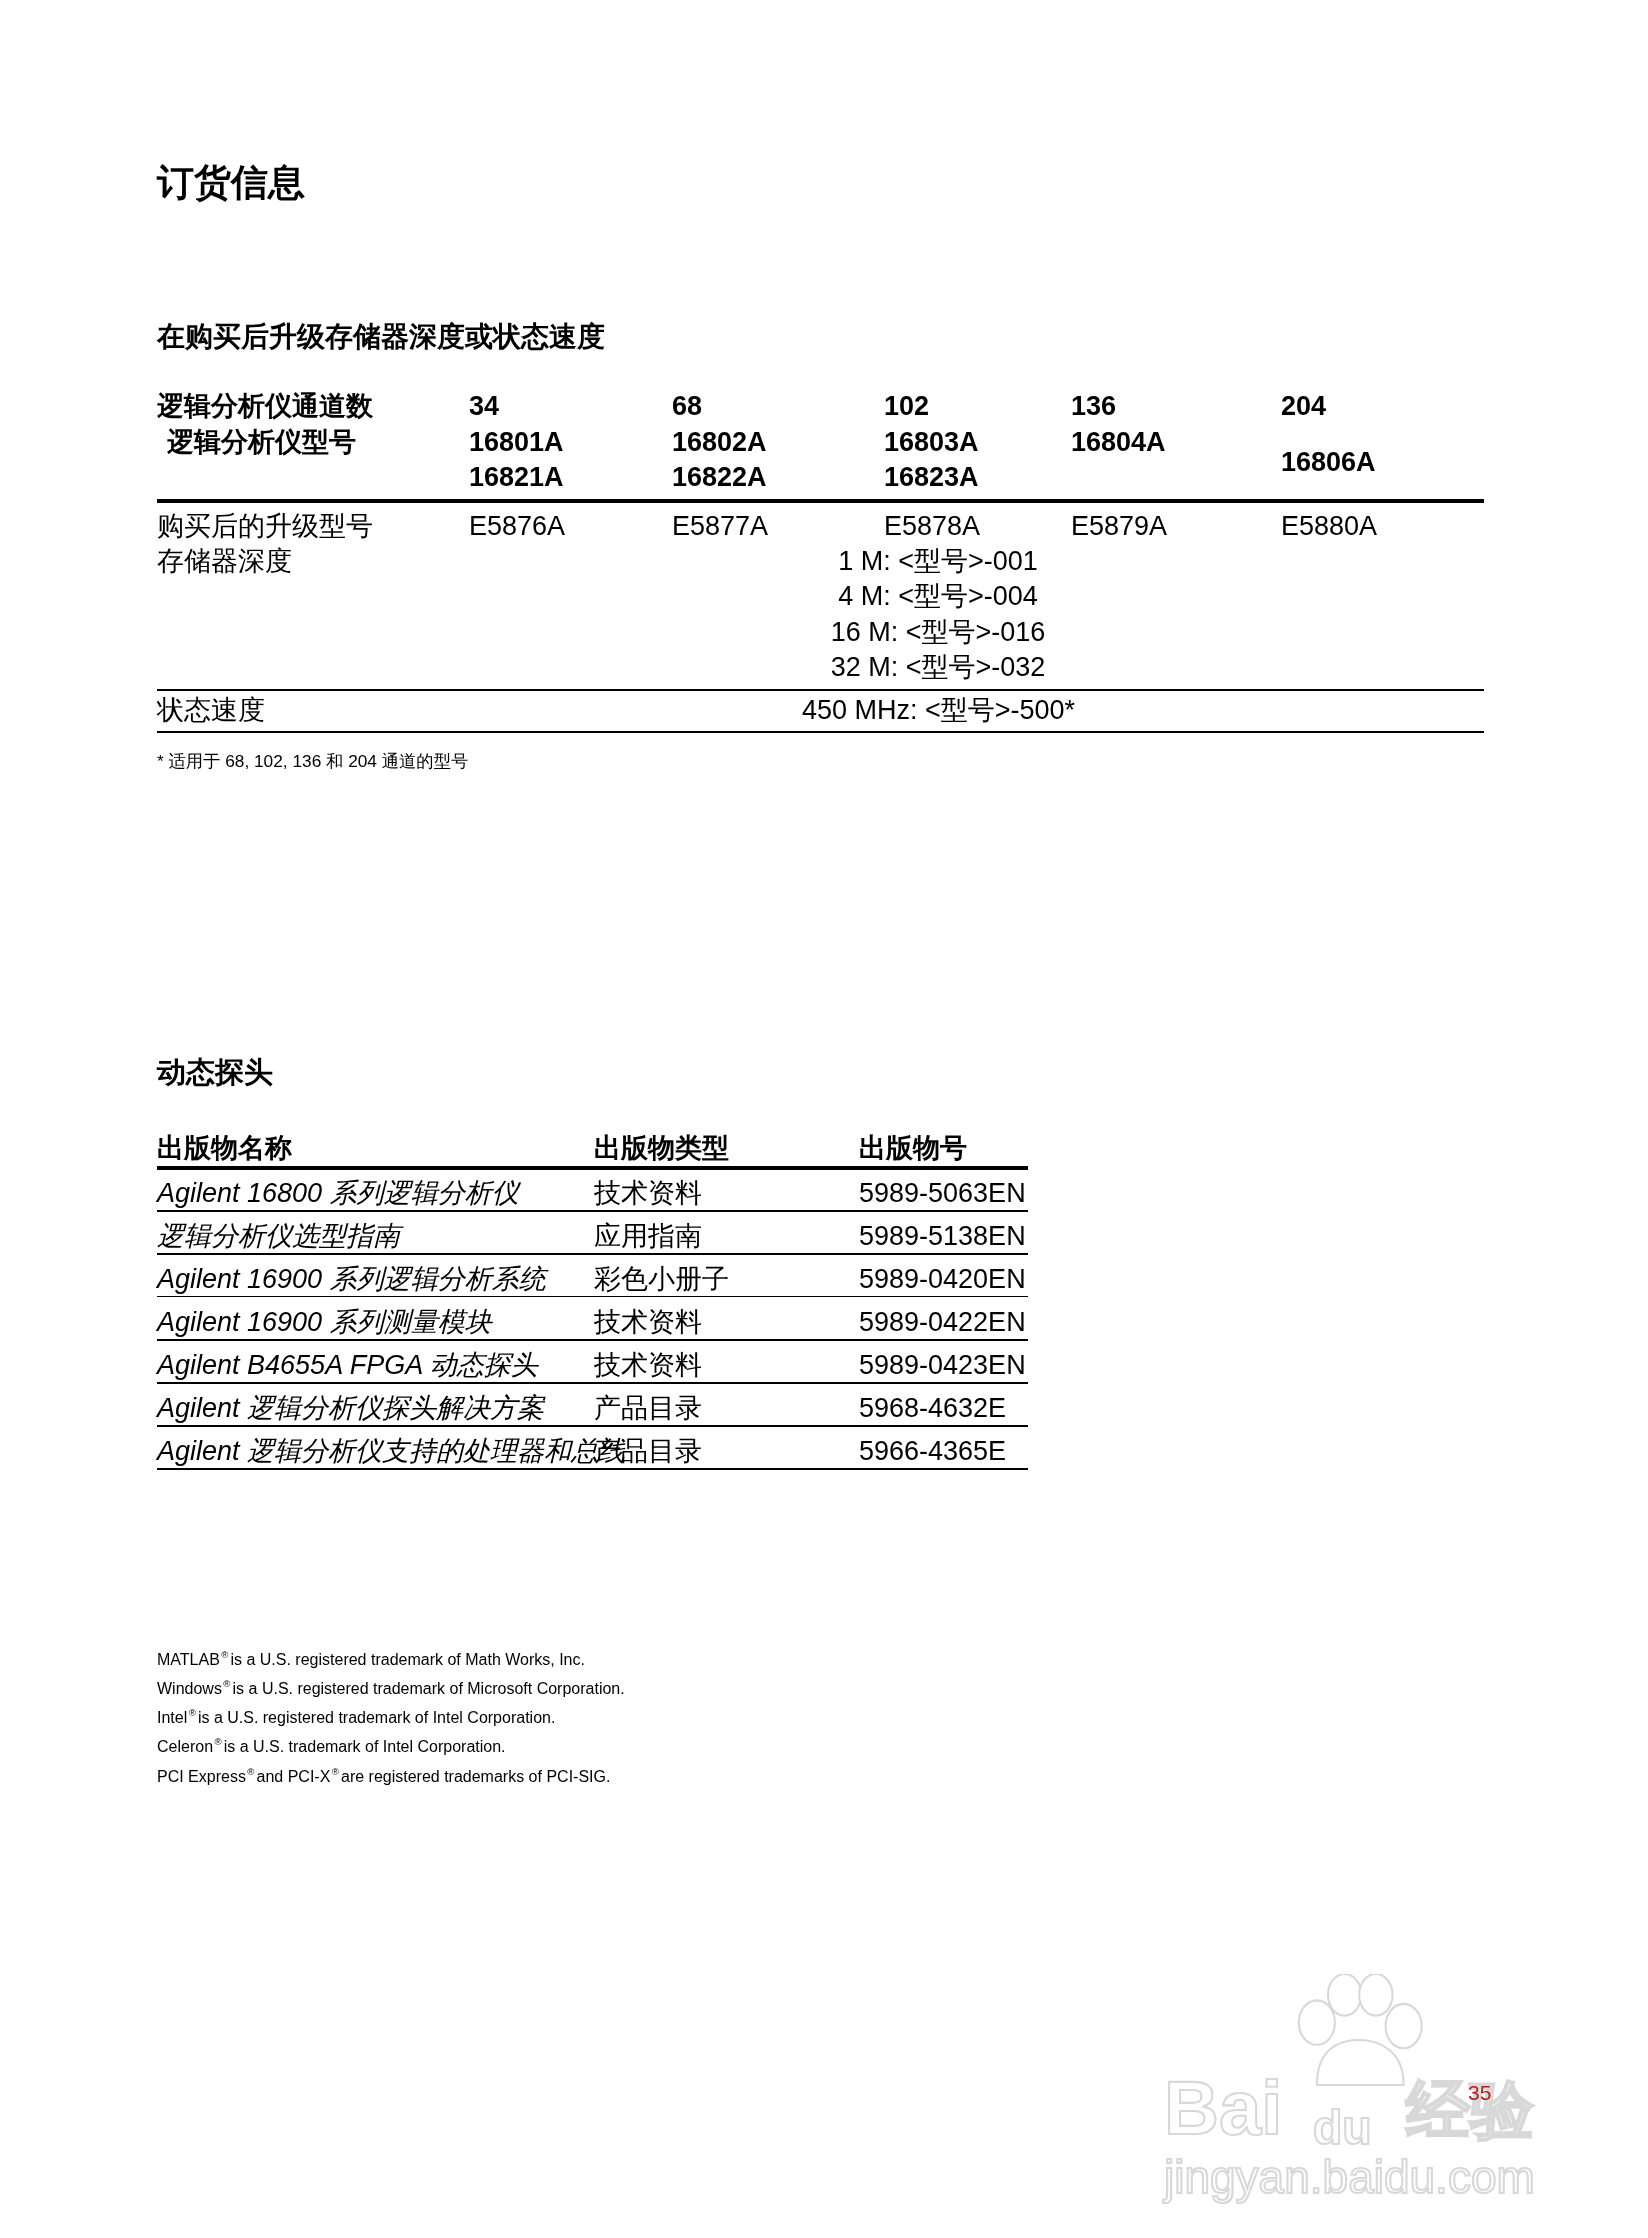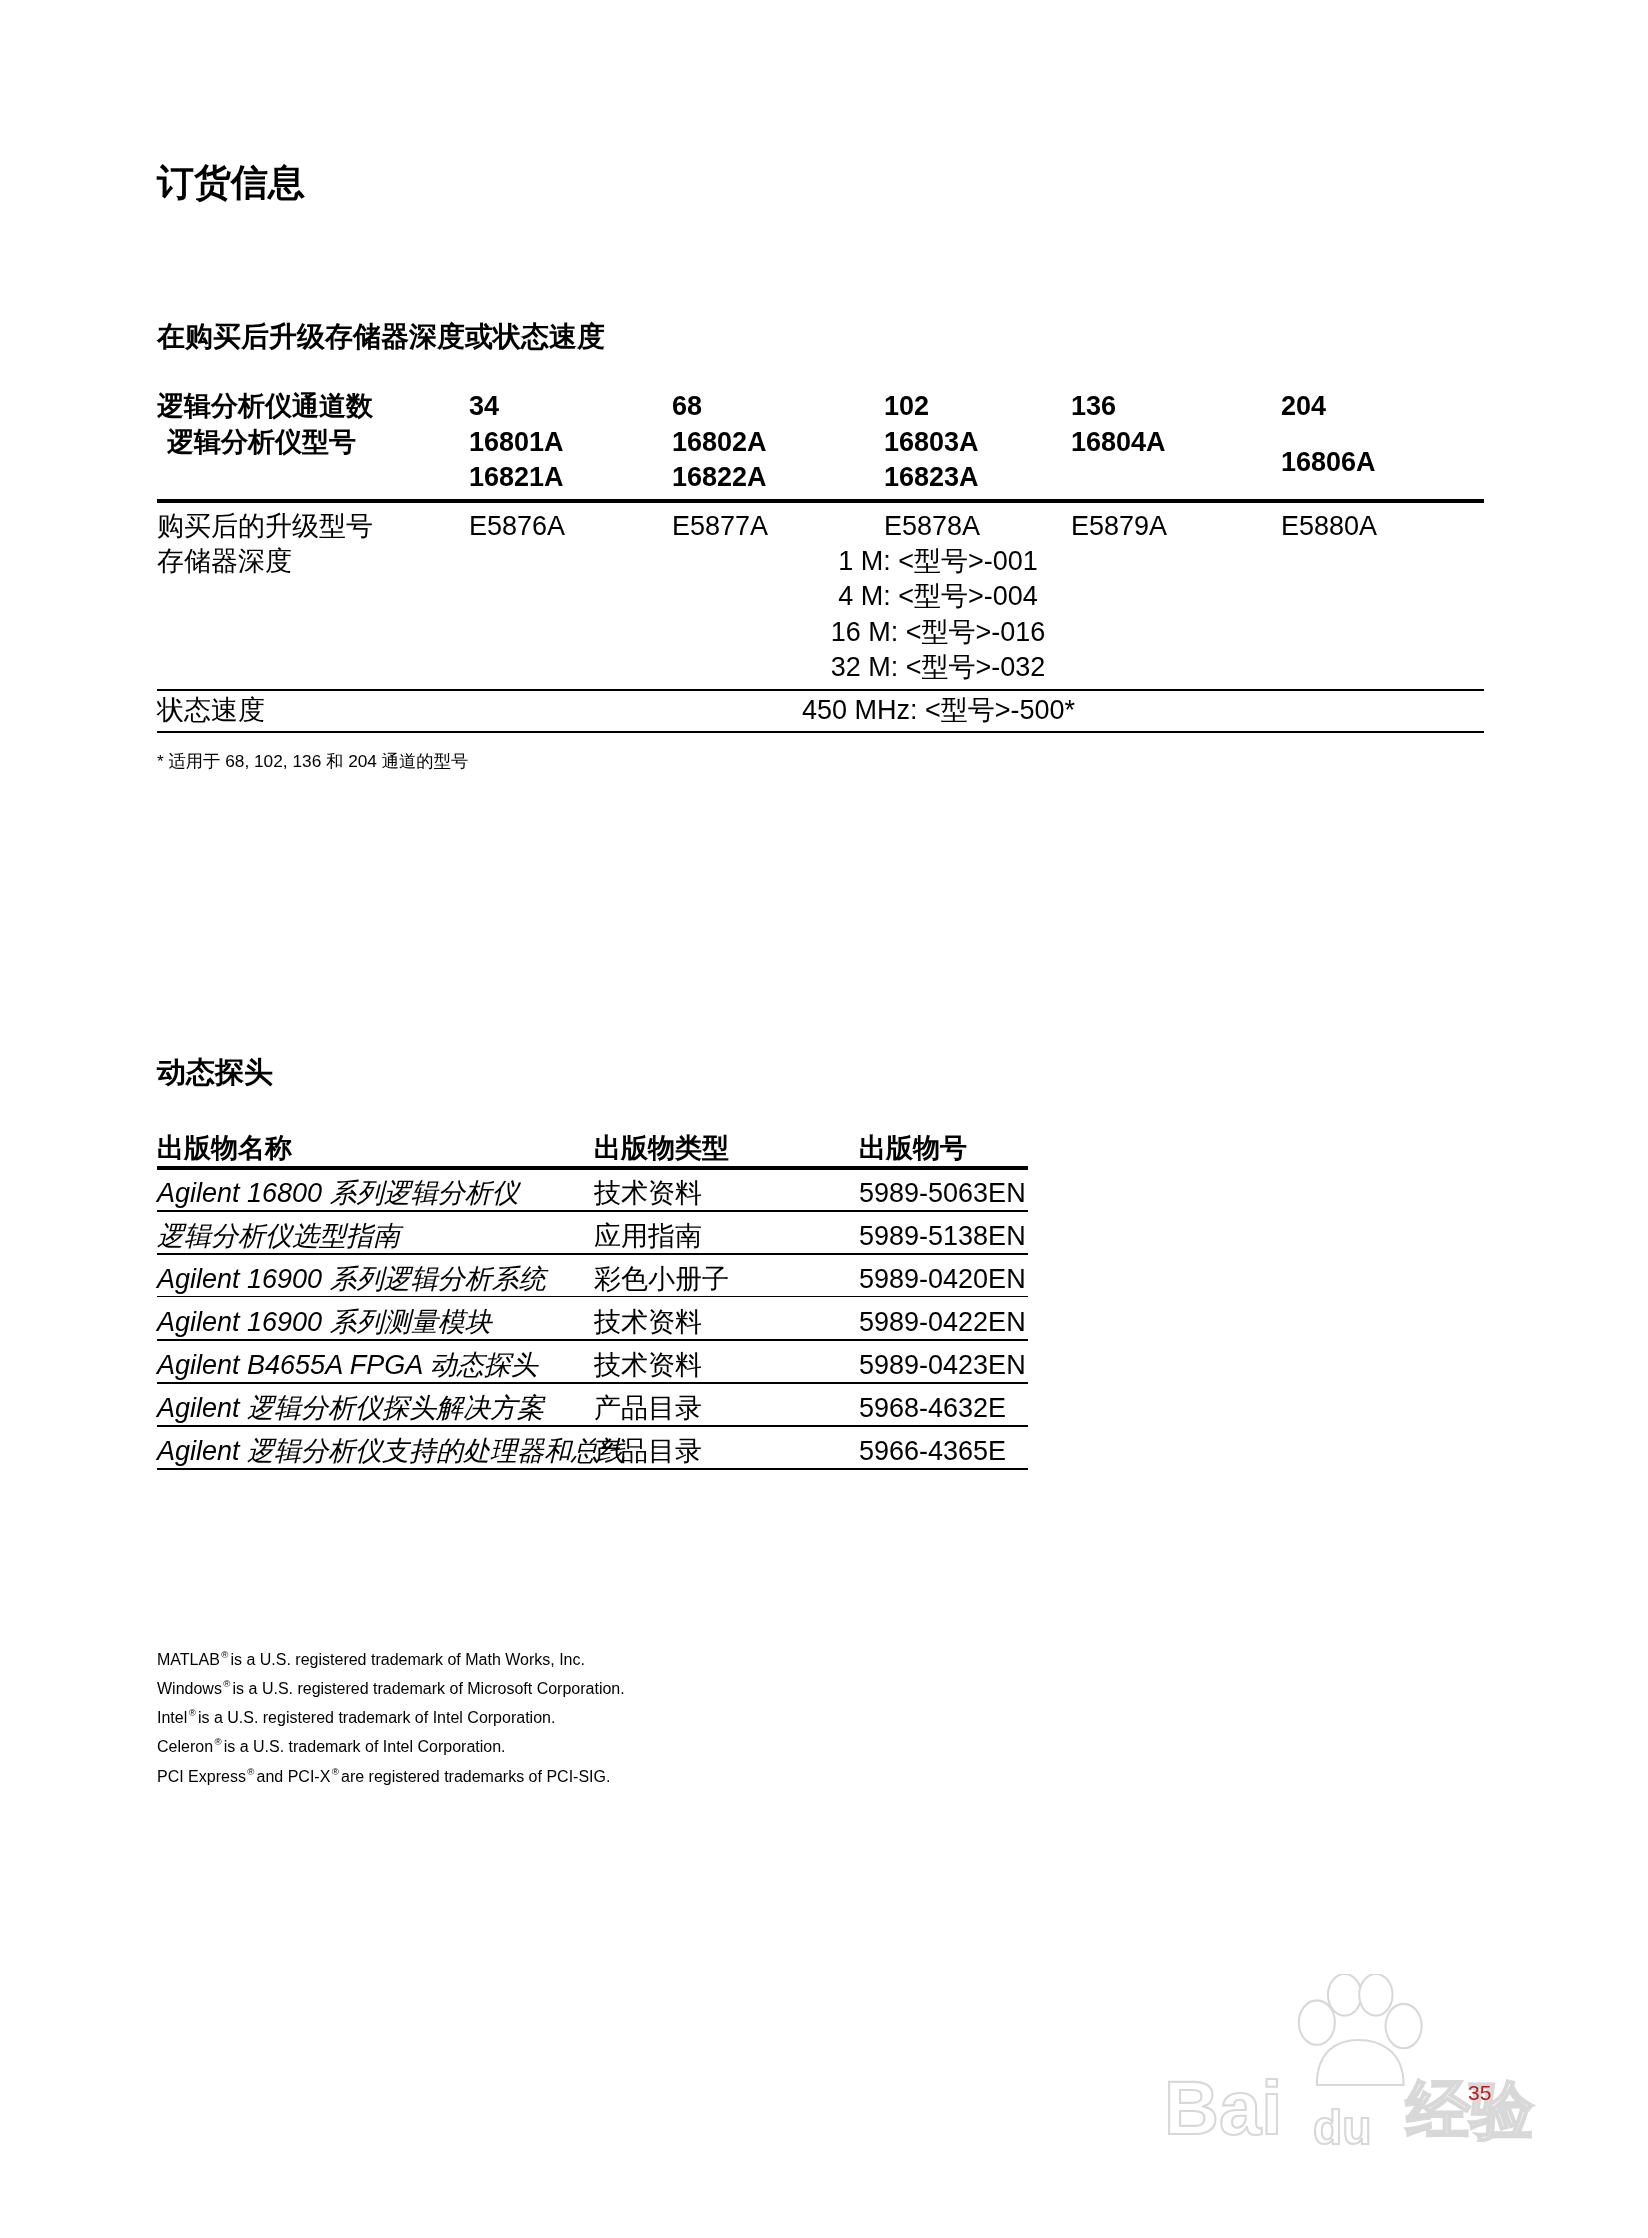--- a/index.html
+++ b/index.html
@@ -141,16 +141,17 @@
       <ellipse cx="40" cy="70" rx="26" ry="32"></ellipse>
       <ellipse cx="80" cy="30" rx="24" ry="30"></ellipse>
       <ellipse cx="125" cy="30" rx="24" ry="30"></ellipse>
       <ellipse cx="165" cy="75" rx="26" ry="32"></ellipse>
       <path d="M40 160 C40 110 70 95 100 95 C130 95 165 110 165 160 Z"></path>
     </g>
   </svg>
   <div class="wm-text" style="left:0px; top:28px; font-size:76px;">Bai</div>
   <div class="wm-text" style="left:149px; top:48px; font-size:48px;margin-top:16px;">du</div>
   <div class="wm-text" style="left:242px; top:31px; font-size:64px;">经验</div>
+  <div class="wm-text" style="left:0px; top:114px; font-size:46px; font-weight:normal;">jingyan.baidu.com</div>
 </div>
 
 <div class="page-no">35</div>
 
 
 </body></html>

